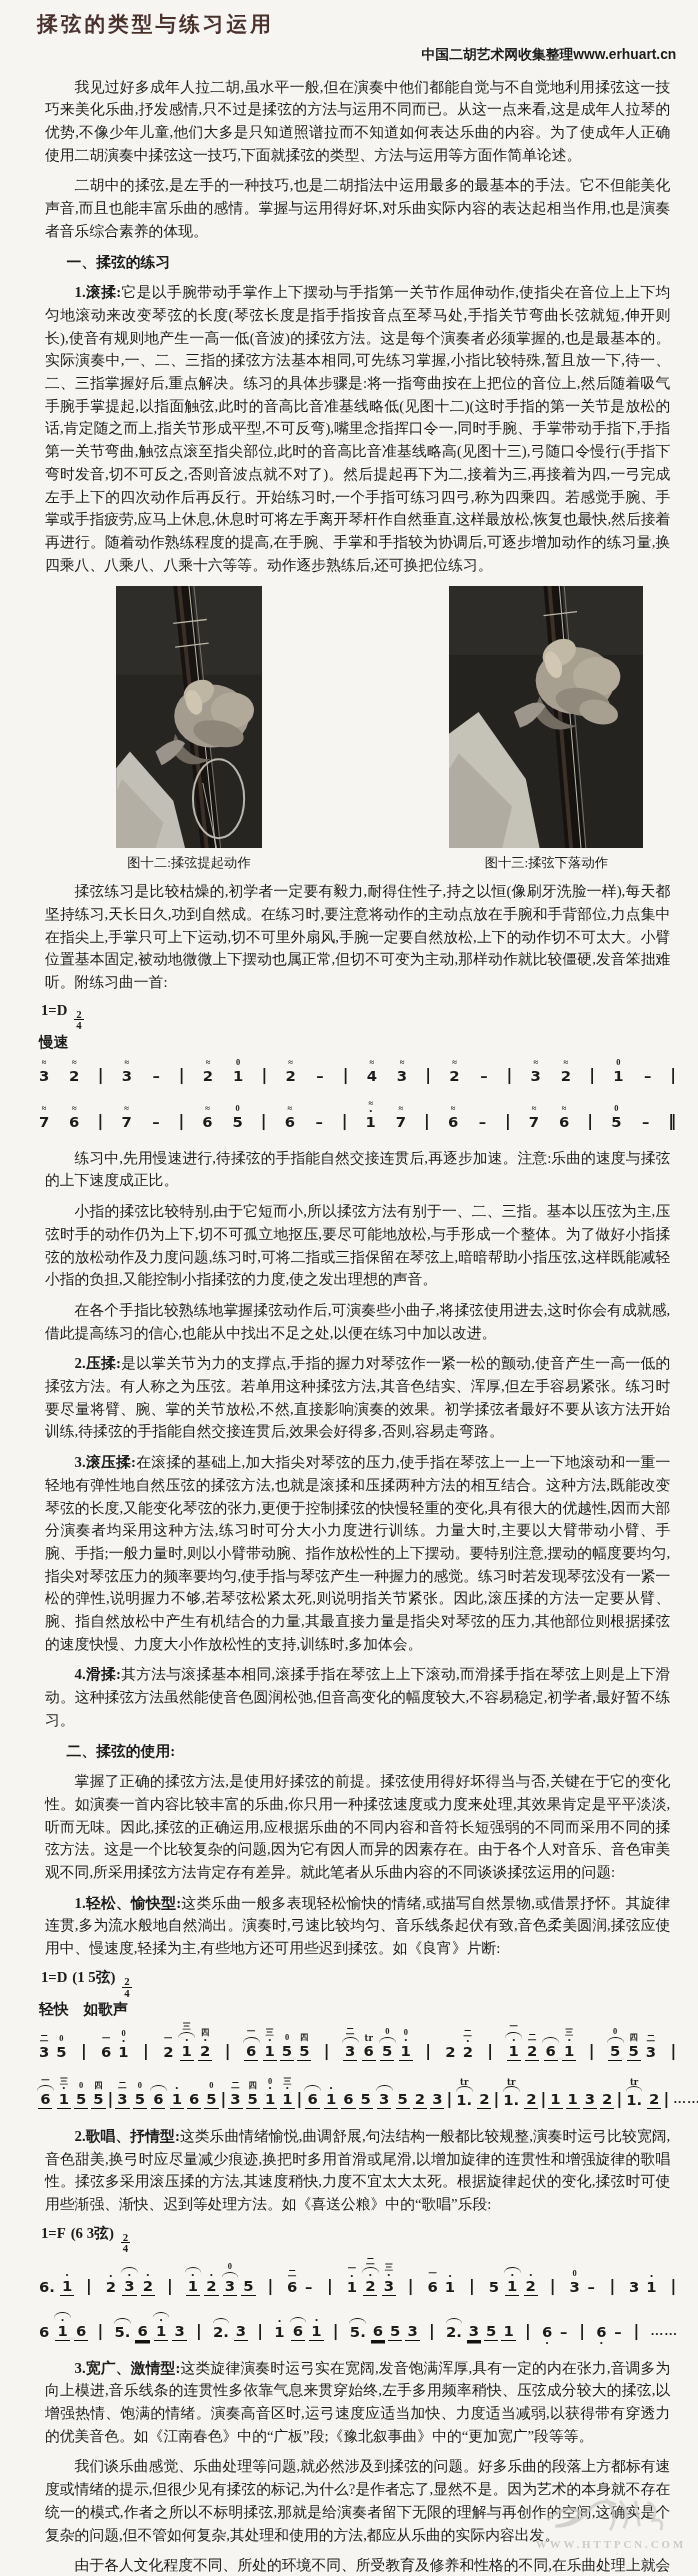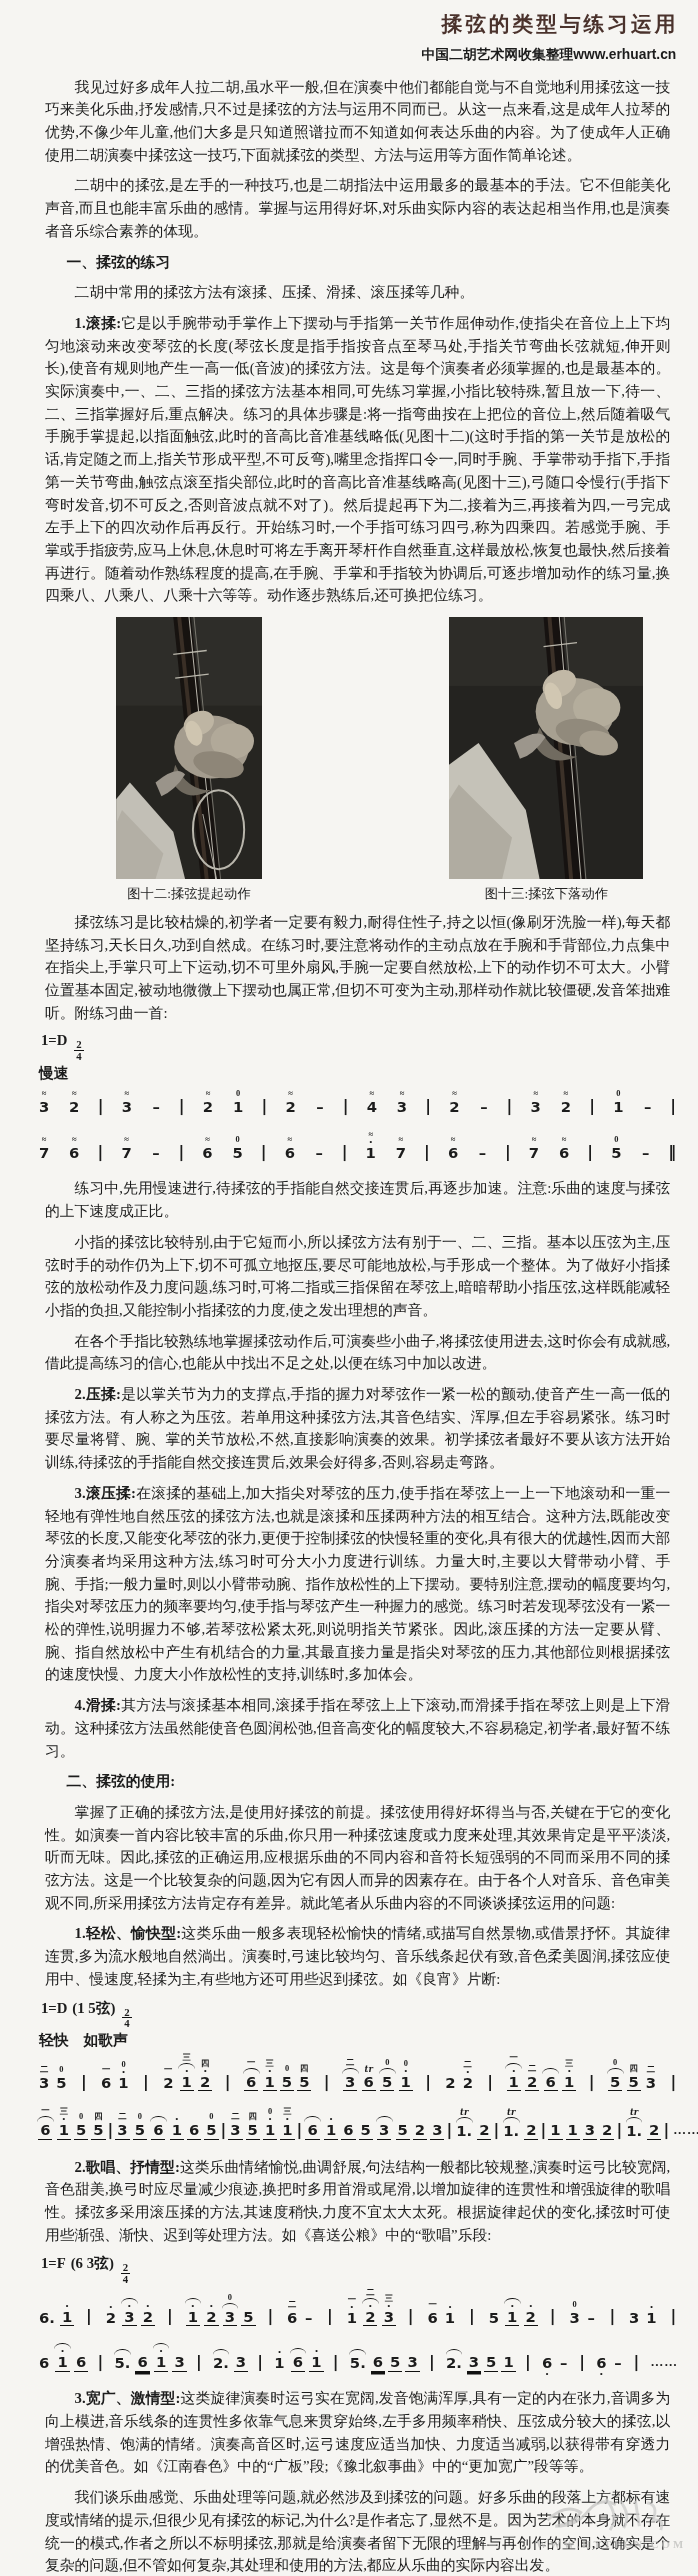--- a/index.html
+++ b/index.html
@@ -4,21 +4,21 @@
 <style>
   html,body{margin:0;padding:0;}
   body{
     width:698px;height:2576px;overflow:hidden;position:relative;
     background:#f6f5f2;color:#1c1c1c;
     font-family:"Liberation Serif","DejaVu Serif",serif;
     box-sizing:border-box;
   }
   .page{padding:9.9px 19.7px 0 37px;}
   h1.title{
-    margin:0;text-align:right;font-size:20.7px;letter-spacing:3px;
+    margin:0;text-align:left;font-size:20.7px;letter-spacing:3px;
     color:#4a322c;font-weight:bold;
   }
   .credit{
     text-align:right;font-weight:bold;font-size:13.8px;margin:7.9px 2px 11.8px 0;
     font-family:Liberation Sans, sans-serif;
   }
   p.para{
     margin:8px;font-size:14.8px;line-height:22.7px;text-align:justify;
     text-indent:2em;
   }
@@ -39,21 +39,21 @@
   .tempo{font-weight:bold;font-size:14.8px;margin:2px 0 2px 2px;}
   .nrow{display:flex;align-items:flex-end;justify-content:space-between;margin:3.9px 0 9.9px 0;}
   .measure{display:inline-flex;align-items:flex-end;}
   .n-wide .measure{gap:15.8px;}
   .measure{gap:3px;}
   .bar{font-weight:bold;font-size:15.8px;line-height:15.8px;padding:0 2px 7.9px 2px;font-family:"DejaVu Sans",sans-serif;}
   .cont{font-weight:bold;font-size:12.8px;padding:0 0 7.9px 2px;letter-spacing:1px;}
   .note{display:inline-flex;flex-direction:column;align-items:center;min-width:12.8px;}
   .note .ab{display:flex;flex-direction:column;align-items:center;min-height:11.8px;justify-content:flex-end;}
   .note .abt{font-size:8.4px;line-height:8.9px;font-weight:bold;}
-  .note .abt.tr{font-style:italic;font-family:"DejaVu Serif",serif;text-align:right;}
+  .note .abt.tr{font-family:"DejaVu Serif",serif;text-align:right;}
   .note .arc{width:16.7px;height:4.9px;border-top:1.5px solid #111;border-radius:50%/100% 100% 0 0;}
   .note .dot{font-size:8.9px;line-height:4.9px;height:4.9px;}
   .note .num{
     font-family:"DejaVu Sans","Liberation Sans",sans-serif;
     font-weight:bold;font-size:14.8px;line-height:16.7px;padding:0 2px;
   }
   .note .num.ul1{border-bottom:1.5px solid #111;}
   .note .num.ul2{border-bottom:1.5px solid #111;box-shadow:0 2.5px 0 #111;}
   .note .lo{font-size:8.9px;line-height:5.9px;height:5.9px;}
   
@@ -68,21 +68,20 @@
 
 <div class="page">
 
   <h1 class="title">揉弦的类型与练习运用</h1>
   <div class="credit">中国二胡艺术网收集整理www.erhuart.cn</div>
 
   <p class="para">我见过好多成年人拉二胡,虽水平一般,但在演奏中他们都能自觉与不自觉地利用揉弦这一技巧来美化乐曲,抒发感情,只不过是揉弦的方法与运用不同而已。从这一点来看,这是成年人拉琴的优势,不像少年儿童,他们大多是只知道照谱拉而不知道如何表达乐曲的内容。为了使成年人正确使用二胡演奏中揉弦这一技巧,下面就揉弦的类型、方法与运用等方面作简单论述。</p>
   <p class="para">二胡中的揉弦,是左手的一种技巧,也是二胡指法中运用最多的最基本的手法。它不但能美化声音,而且也能丰富乐曲的感情。掌握与运用得好坏,对乐曲实际内容的表达起相当作用,也是演奏者音乐综合素养的体现。</p>
 
   <p class="para h">一、揉弦的练习</p>
-  <p class="para">二胡中常用的揉弦方法有滚揉、压揉、滑揉、滚压揉等几种。</p>
 
   <p class="para"><b>1.滚揉:</b><span>它是以手腕带动手掌作上下摆动与手指第一关节作屈伸动作,使指尖在音位上上下均匀地滚动来改变琴弦的长度(琴弦长度是指手指按音点至琴马处,手指关节弯曲长弦就短,伸开则长),使音有规则地产生一高一低(音波)的揉弦方法。这是每个演奏者必须掌握的,也是最基本的。实际演奏中,一、二、三指的揉弦方法基本相同,可先练习掌握,小指比较特殊,暂且放一下,待一、二、三指掌握好后,重点解决。练习的具体步骤是:将一指弯曲按在上把位的音位上,然后随着吸气手腕手掌提起,以指面触弦,此时的音高比音准基线略低(见图十二)(这时手指的第一关节是放松的话,肯定随之而上,指关节形成平型,不可反弯),嘴里念指挥口令一,同时手腕、手掌带动手指下,手指第一关节弯曲,触弦点滚至指尖部位,此时的音高比音准基线略高(见图十三),弓随口令慢行(手指下弯时发音,切不可反之,否则音波点就不对了)。然后提起再下为二,接着为三,再接着为四,一弓完成左手上下的四次动作后再反行。开始练习时,一个手指可练习四弓,称为四乘四。若感觉手腕、手掌或手指疲劳,应马上休息,休息时可将左手离开琴杆作自然垂直,这样最放松,恢复也最快,然后接着再进行。随着动作熟练程度的提高,在手腕、手掌和手指较为协调后,可逐步增加动作的练习量,换四乘八、八乘八、八乘十六等等。动作逐步熟练后,还可换把位练习。</span></p>
 
   <div class="figs">
     <figure>
       <svg width="146" height="262" viewBox="0 0 148 266">
         <rect x="0" y="0" width="148" height="266" fill="#262521"></rect>
         <rect x="0" y="0" width="148" height="90" fill="#2e2d29"></rect>
         <polygon points="0,185 14,168 58,218 70,266 0,266" fill="#c2bfb6"></polygon>
         <polygon points="6,196 48,240 40,266 0,266 0,210" fill="#b3afa5"></polygon>

